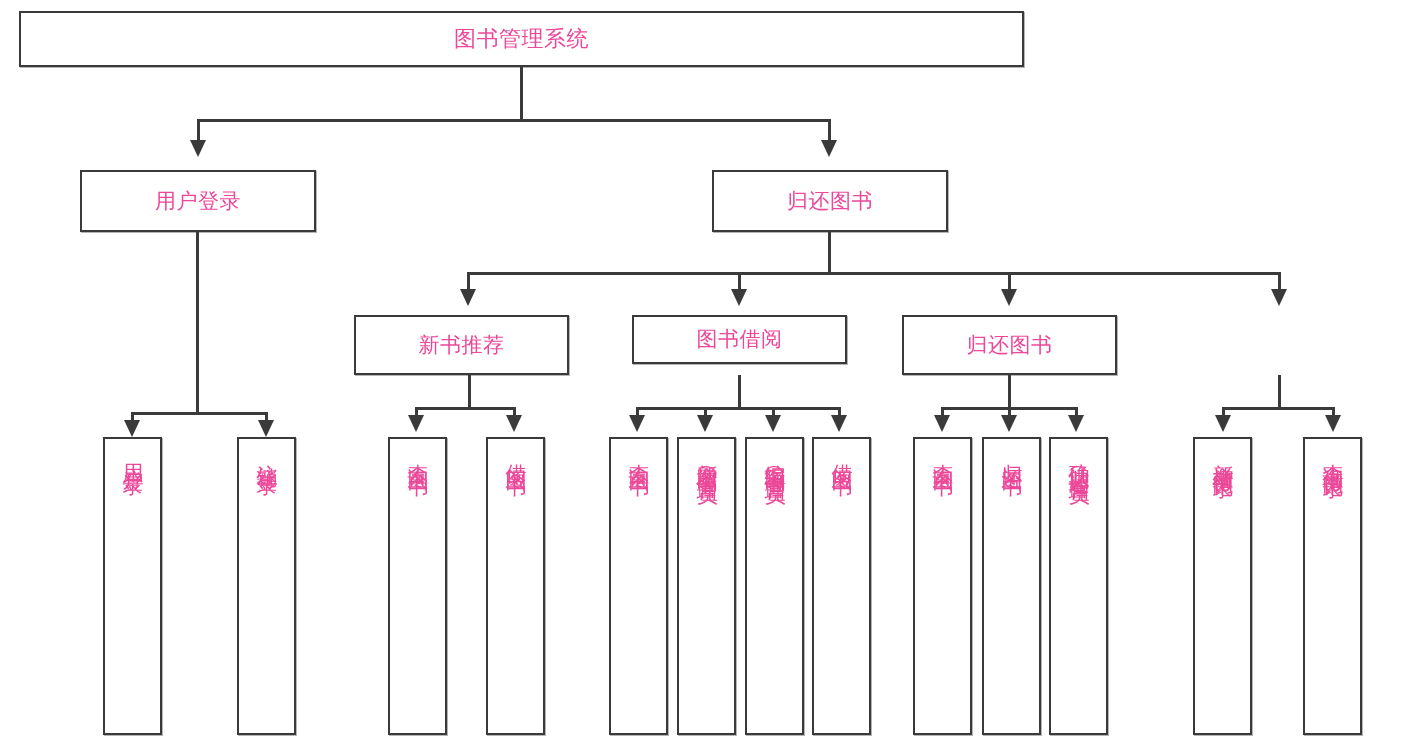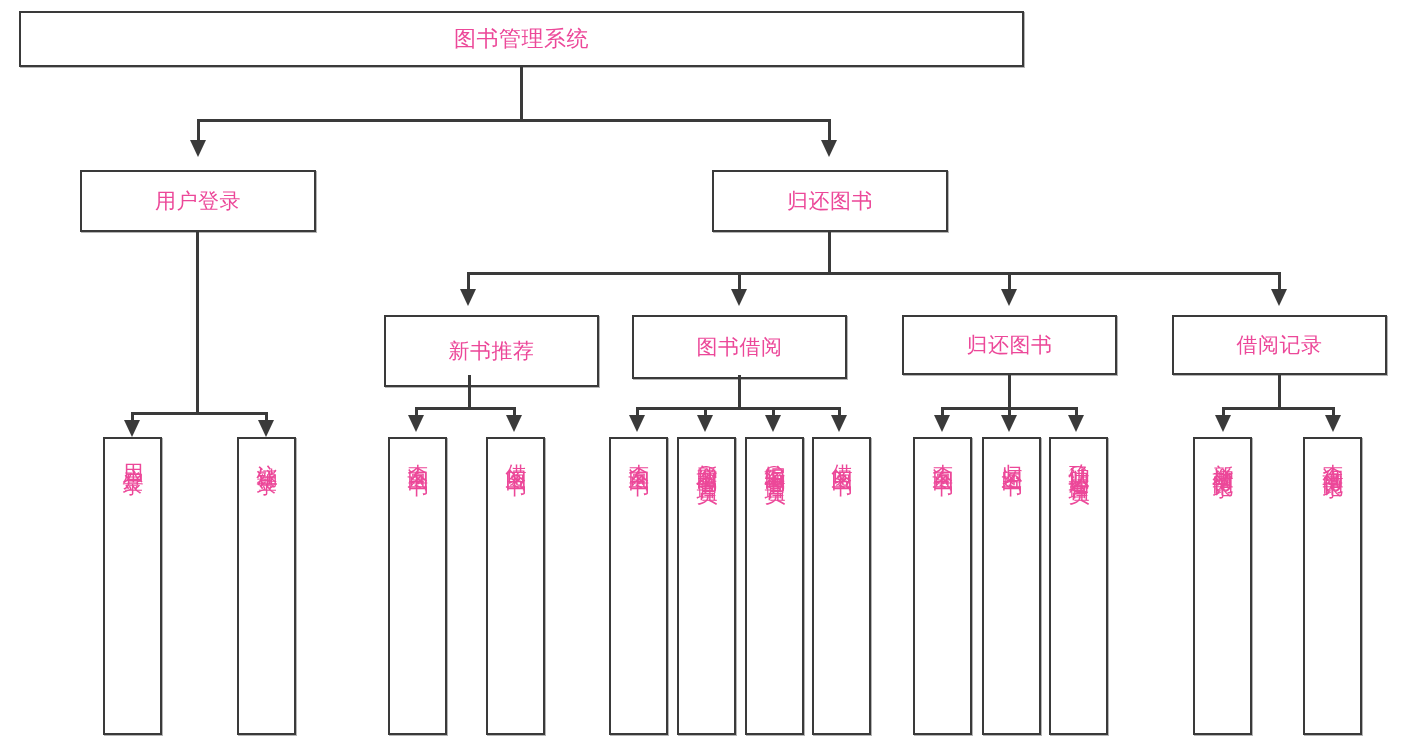--- a/index.html
+++ b/index.html
@@ -120,31 +120,28 @@
   <div class="ln h" style="left:467px; top:272px; width:814px; height:3px;"></div>
   <div class="ln v" style="left:467px; top:272px; width:3px; height:20px;"></div>
   <div class="ln v" style="left:738px; top:272px; width:3px; height:20px;"></div>
   <div class="ln v" style="left:1008px; top:272px; width:3px; height:20px;"></div>
   <div class="ln v" style="left:1278px; top:272px; width:3px; height:20px;"></div>
   <div class="arrow" style="left:460px; top:289px;"></div>
   <div class="arrow" style="left:731px; top:289px;"></div>
   <div class="arrow" style="left:1001px; top:289px;"></div>
   <div class="arrow" style="left:1271px; top:289px;"></div>
 
-  <div class="node horiz" style="left:384px; top:315px; width:215px; height:72px;align-items:center;">
+  <div class="node horiz" style="left:354px; top:315px; width:215px; height:60px;align-items:center;">
     <span class="label">新书推荐</span>
   </div>
-  <div class="node horiz" style="left:632px; top:315px; width:215px; height:64px;justify-content:center;">
+  <div class="node horiz" style="left:632px; top:315px; width:215px; height:49px;justify-content:center;">
     <span class="label">图书借阅</span>
   </div>
   <div class="node horiz" style="left:902px; top:315px; width:215px; height:60px;">
     <span class="label">归还图书</span>
-  </div>
-  <div class="node horiz" style="left:1172px; top:315px; width:215px; height:60px;">
-    <span class="label">借阅记录</span>
   </div>
 
   <div class="ln v" style="left:468px; top:375px; width:3px; height:32px;"></div>
   <div class="ln h" style="left:415px; top:407px; width:101px; height:3px;"></div>
   <div class="ln v" style="left:415px; top:407px; width:3px; height:10px;"></div>
   <div class="ln v" style="left:513px; top:407px; width:3px; height:10px;"></div>
   <div class="arrow" style="left:408px; top:415px;"></div>
   <div class="arrow" style="left:506px; top:415px;"></div>
 
   <div class="ln v" style="left:738px; top:375px; width:3px; height:32px;"></div>

